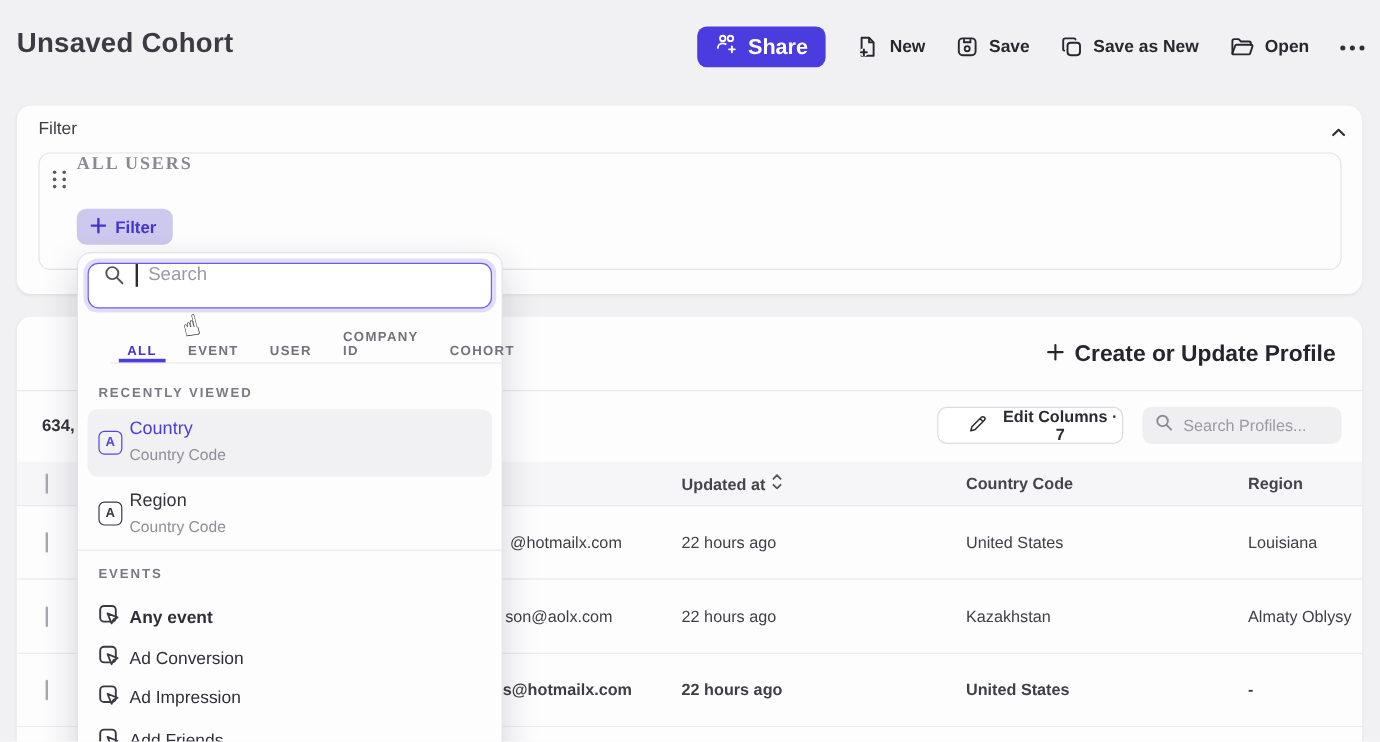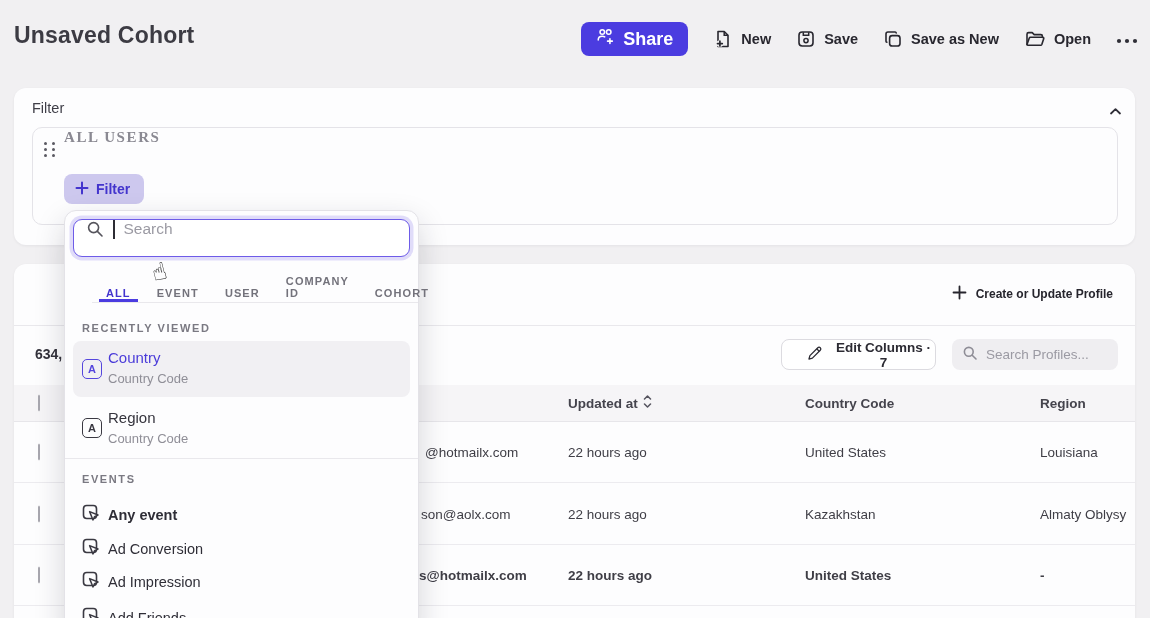--- a/index.html
+++ b/index.html
@@ -37,21 +37,21 @@
   .drag-handle i { width:3px; height:3px; border-radius:50%; background:#5a5962; }
   .group-label { left:64px; top:129px; font-size:15px; font-weight:bold; letter-spacing:1.6px; color:#8a8992;font-family:Liberation Serif, serif; }
   .add-filter-btn {
     left:64px; top:174px; height:30px; padding:0 14px 0 11px;
     display:flex; align-items:center; gap:7px;
     background:#cdc8ee; border:none; border-radius:8px;
     color:#4334cd; font-size:14px; font-weight:600; cursor:pointer;
   }
 
   
-  .create-profile-btn { right:37px; top:285px; display:flex; align-items:center; gap:9px; font-size:12px; font-weight:600; color:#26252d; background:none; border:none; cursor:pointer; }
+  .create-profile-btn { right:37px; top:285px; display:flex; align-items:center; gap:9px; font-size:19px; font-weight:600; color:#26252d; background:none; border:none; cursor:pointer; }
   .card-divider { left:14px; top:325px; width:1121px; height:1px; background:#e9e8ec; }
   .count-fragment { left:35px; top:346px; font-size:14px; font-weight:bold; color:#33323b; }
   .edit-columns-btn {
     left:781px; top:339px; width:155px; height:31px;
     display:flex; align-items:center; justify-content:center; gap:9px;
     background:#fff; border:1px solid #dcdbe0; border-radius:8px;
     font-size:13.5px; font-weight:600; color:#2c2b33; cursor:pointer;padding-left:24px;
   }
   .profiles-search {
     left:952px; top:339px; width:166px; height:31px;

